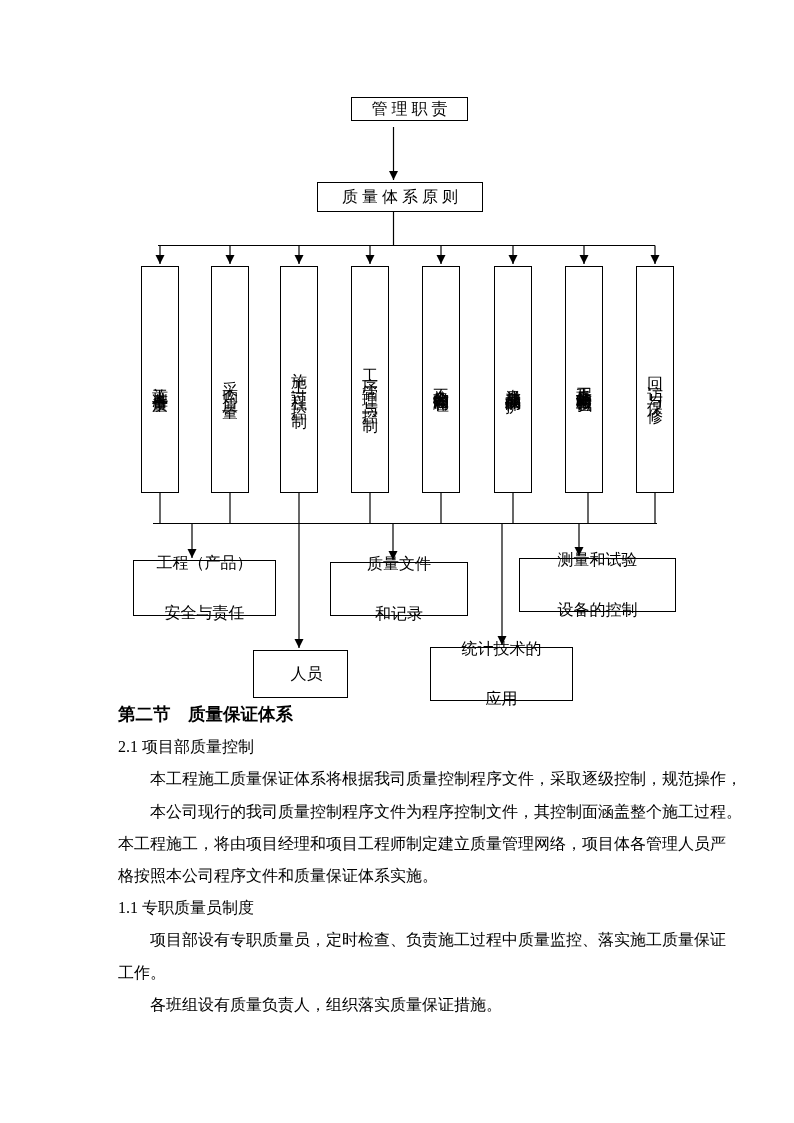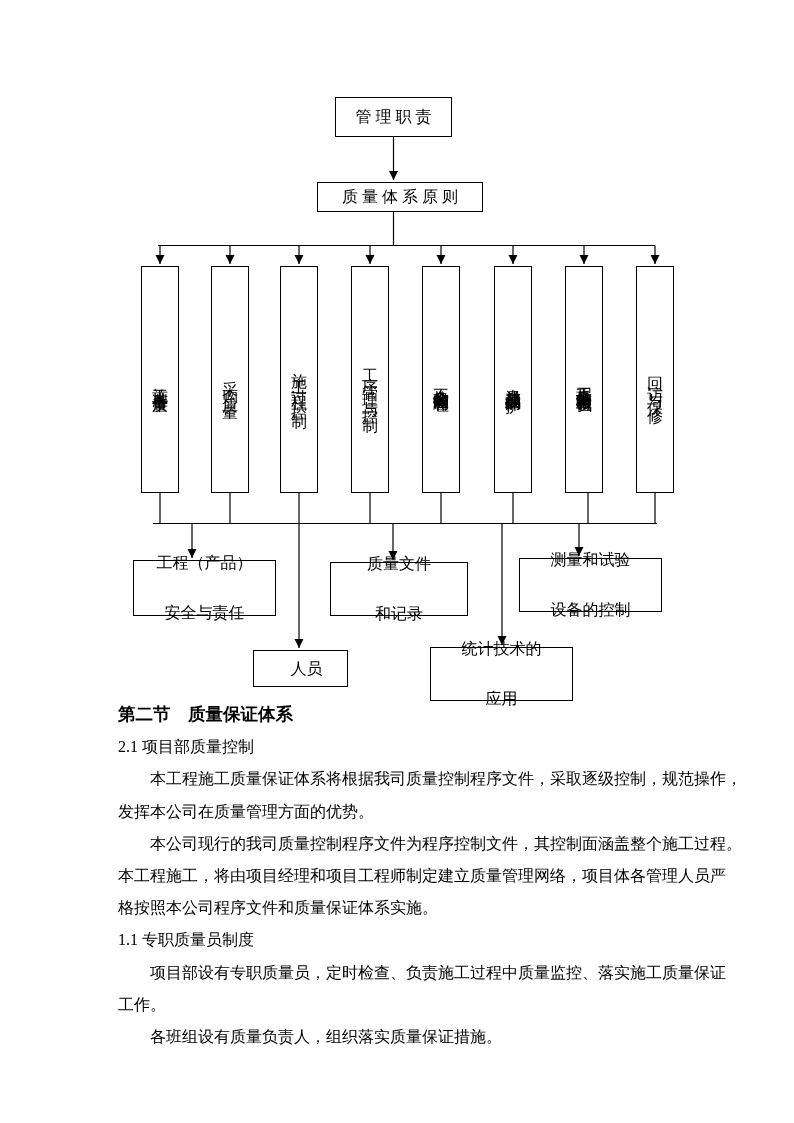--- a/index.html
+++ b/index.html
@@ -32,21 +32,21 @@
     display: flex;
     align-items: center;
     justify-content: center;
     font-size: 16px;
     line-height: 1;
     white-space: nowrap;
     text-align: center;
   }
   .fc-box.heavy { border-width: 1.5px; }
 
-  .fc-root      { left: 335px; top: 97px;  width: 117px; height: 40px; }
+  .fc-root      { left: 351px; top: 97px;  width: 117px; height: 24px; }
   .fc-principle { left: 311px; top: 182px; width: 166px; height: 30px; margin-left: 6px; }
 
   .fc-tall { top: 266px; width: 38px; height: 227px; }
   .fc-tall .vtext {
     writing-mode: vertical-rl;
     text-orientation: upright;
     font-size: 16px;
     line-height: 20px;
   }
   .vtext.ls2 { letter-spacing: 2px; margin-bottom: -2px; }
@@ -58,22 +58,22 @@
   .fc-t3 { left: 280px; }
   .fc-t4 { left: 351px; }
   .fc-t5 { left: 422px; }
   .fc-t6 { left: 494px; }
   .fc-t7 { left: 565px; }
   .fc-t8 { left: 636px; }
 
   .fc-out { flex-direction: column; line-height: 26px; gap: 24px; }
   .fc-safety    { left: 133px; top: 560px; width: 143px; height: 56px; }
   .fc-docs      { left: 330px; top: 562px; width: 138px; height: 54px; }
-  .fc-measure   { left: 519px; top: 558px; width: 143px; height: 54px; }
-  .fc-personnel { left: 253px; top: 650px; width: 95px;  height: 37px; padding-left: 12px; }
+  .fc-measure   { left: 519px; top: 558px; width: 157px; height: 54px; }
+  .fc-personnel { left: 253px; top: 650px; width: 95px;  height: 48px; padding-left: 12px; }
   .fc-stats     { left: 430px; top: 647px; width: 143px; height: 54px; }
 
   
   .text-block {
     position: absolute;
     left: 118px; top: 699px;
     width: 632px;
     font-size: 16px;
   }
   .tline {
@@ -184,21 +184,20 @@
     <div class="fc-box fc-out fc-stats">
       <div>统计技术的</div>
       <div>应用</div>
     </div>
   </div>
 
   <div class="text-block">
     <div class="tline heading">第二节　质量保证体系</div>
     <div class="tline">2.1 项目部质量控制</div>
     <div class="tline indent">本工程施工质量保证体系将根据我司质量控制程序文件，采取逐级控制，规范操作，</div>
-    <div class="tline">发挥本公司在质量管理方面的优势。</div>
     <div class="tline indent">本公司现行的我司质量控制程序文件为程序控制文件，其控制面涵盖整个施工过程。</div>
     <div class="tline">本工程施工，将由项目经理和项目工程师制定建立质量管理网络，项目体各管理人员严</div>
     <div class="tline">格按照本公司程序文件和质量保证体系实施。</div>
     <div class="tline">1.1 专职质量员制度</div>
     <div class="tline indent">项目部设有专职质量员，定时检查、负责施工过程中质量监控、落实施工质量保证</div>
     <div class="tline">工作。</div>
     <div class="tline indent">各班组设有质量负责人，组织落实质量保证措施。</div>
   </div>
 
 </div>

